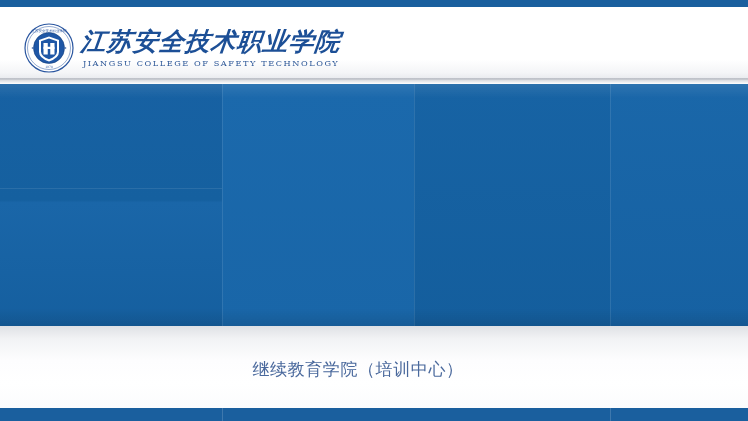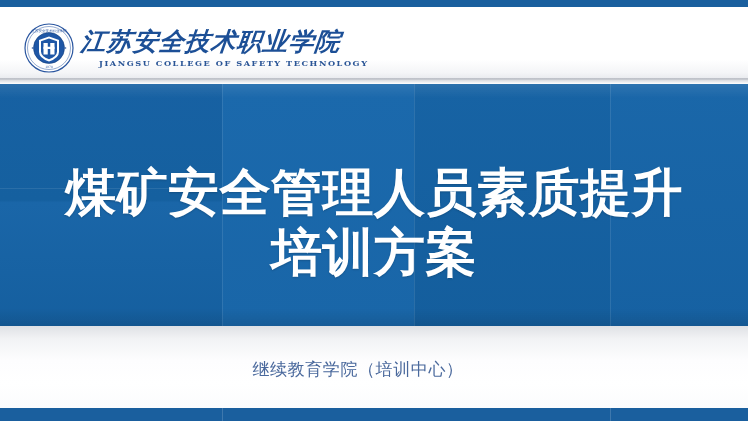--- a/index.html
+++ b/index.html
@@ -47,23 +47,23 @@
   .wordmark { display:flex; flex-direction:column; justify-content:center; }
   .wordmark-cn {
     font-family:"DejaVu Serif","Liberation Serif",serif;
     font-size:25px; font-weight:700; font-style:italic;
     color:#1c4f96; letter-spacing:1px; line-height:1.08;
     white-space:nowrap;
     transform:skewX(-6deg);
   }
   .wordmark-en {
     font-family:"DejaVu Serif","Liberation Serif",serif;
-    font-size:8.2px; font-weight:700; color:#2a5596;
+    font-size:8.2px; font-weight:400; color:#2a5596;
     letter-spacing:1.55px; line-height:1.3; white-space:nowrap;
-    margin-top:3px; margin-left:18px;
+    margin-top:3px; margin-left:2px;
   }
 
   
   .slogan {
     position:absolute; right:14px; top:28px;
     font-size:25px; font-weight:700; color:#1f3864;
     letter-spacing:0.5px; white-space:nowrap; line-height:1;
   }
 
   
@@ -179,24 +179,20 @@
     <div class="panel p3"></div>
     <div class="panel p4"></div>
     <div class="seam seam-s1"></div>
     <div class="seam seam-s2"></div>
     <div class="seam seam-s3"></div>
     <div class="hseam"></div>
     <div class="bevel-top"></div>
     <div class="bevel-bot"></div>
   </div>
 
-  <div class="title">
-    <span class="title-line">煤矿安全管理人员素质提升</span>
-    <span class="title-line">培训方案</span>
-  </div>
 
   <div class="lower-band"></div>
 
   <div class="subtitle">继续教育学院（培训中心）</div>
 
   <div class="bottom-rule">
     <div class="bseam bseam-a"></div>
     <div class="bseam bseam-b"></div>
   </div>
 

